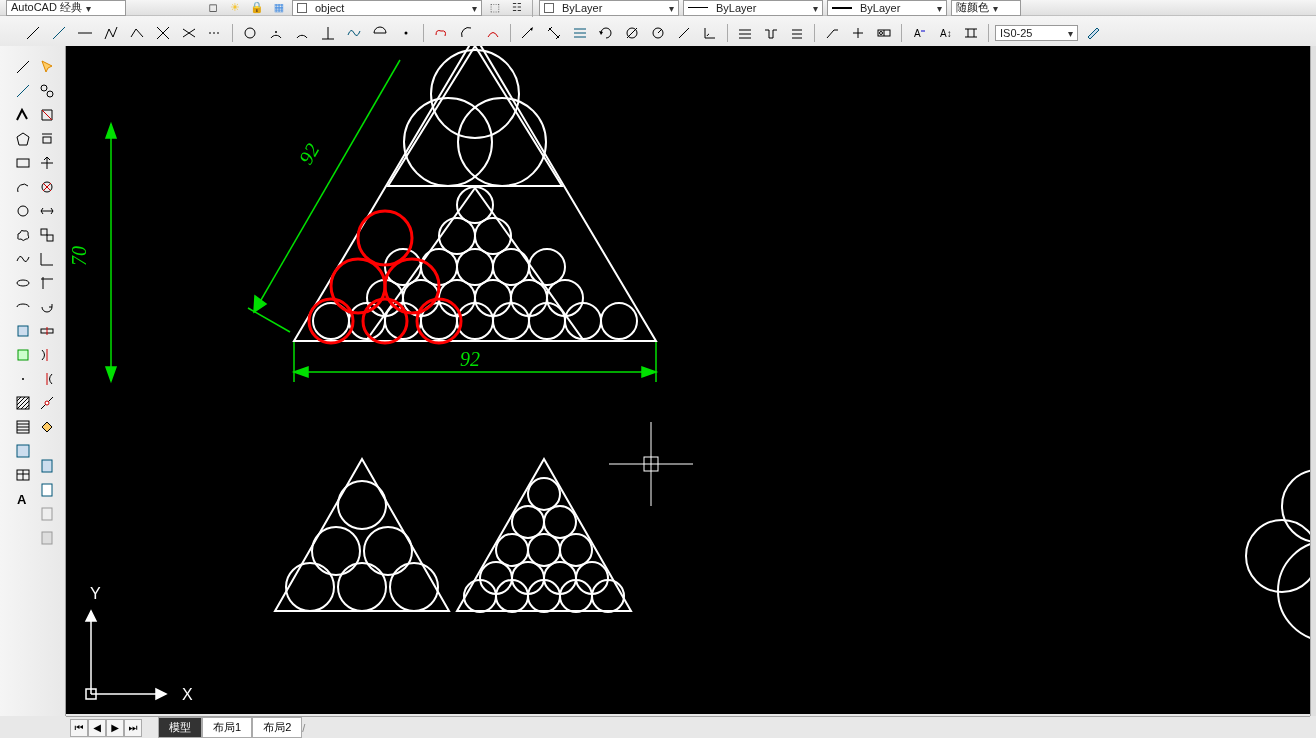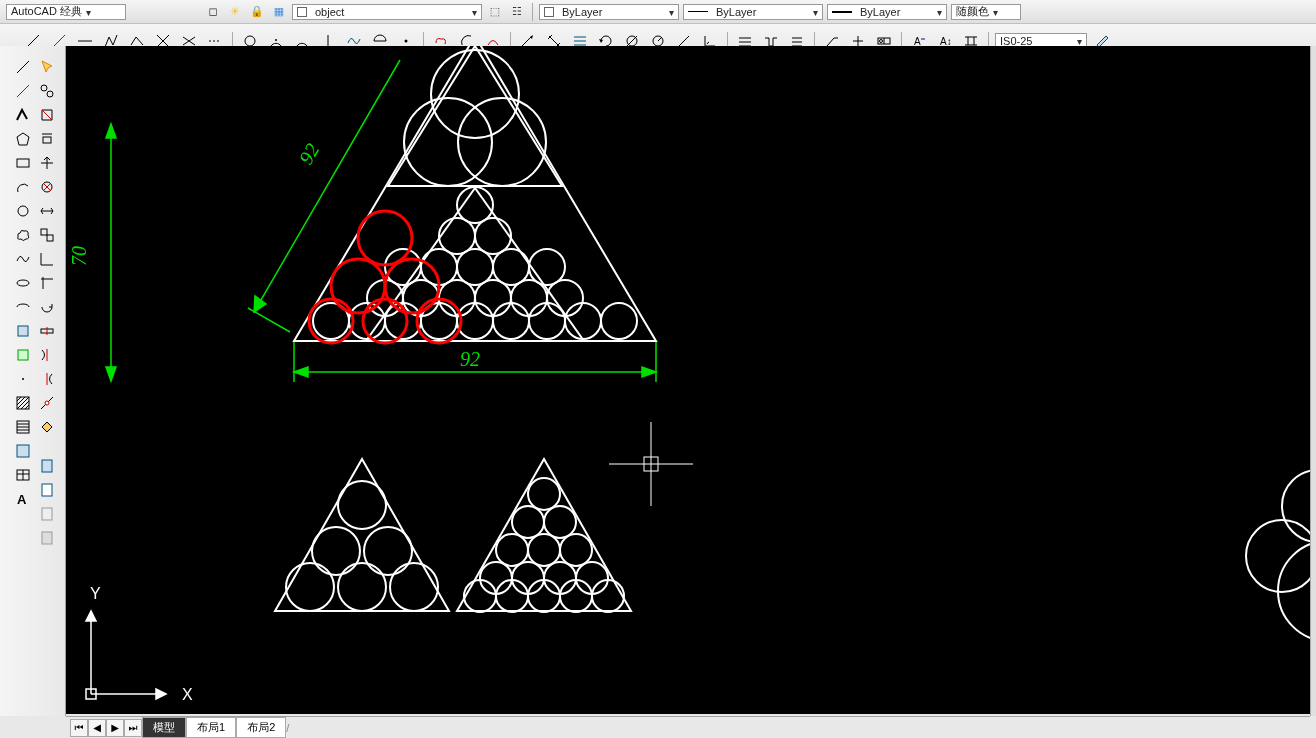--- a/index.html
+++ b/index.html
@@ -6,21 +6,21 @@
   body {
     width: 1316px;
     height: 738px;
     overflow: hidden;
     font-family: sans-serif;
     font-size: 12px;
     background: #e8e8e8;
     position: relative;
   }
   .top-bar {
-    height: 24px;
+    height: 16px;
     width: 100%;
     background: linear-gradient(#f5f5f5,#e0e0e0);
     display: flex;
     align-items: center;
     border-bottom: 1px solid #c0c0c0;
     padding: 0 6px;
     font-size: 11px;
     color: #333;
     gap: 4px;
   }
@@ -145,21 +145,21 @@
     font-size: 10px;
     cursor: pointer;
   }
   .tab {
     background: #ffffff;
     border: 1px solid #aaa;
     padding: 2px 10px;
     font-size: 11px;
     cursor: pointer;
   }
-  .tab.active { background: #333; color: #fff; }
+  .tab.active { background: #333; color: #fff; margin-left: 16px; }
   .tab-sep { color:#888; font-size:11px; }
 
   
   .vscroll {
     position: absolute;
     right: 0;
     top: 46px;
     bottom: 22px;
     width: 6px;
     background: #e0e0e0;
@@ -411,21 +411,21 @@
       <svg width="16" height="16">
         <text x="3" y="12" font-size="10">A↕</text>
       </svg>
     </span>
   <span class="tbtn">
       <svg width="16" height="16">
         <path d="M2 4h12 M2 12h12 M5 4v8 M11 4v8" stroke="#000" fill="none"></path>
       </svg>
     </span>
   <span class="sep-v"></span>
-  <span class="combo" style="width:92px">
+  <span class="combo" style="width:83px">
     <span>IS0-25</span>
     <span style="flex:1"></span>
     <span class="arrow"></span>
   </span>
   <span class="tbtn">
       <svg width="16" height="16">
         <path d="M3 12 L12 3 L14 5 L5 14 Z" stroke="#057" fill="#cde"></path>
       </svg>
     </span>
 </div>

